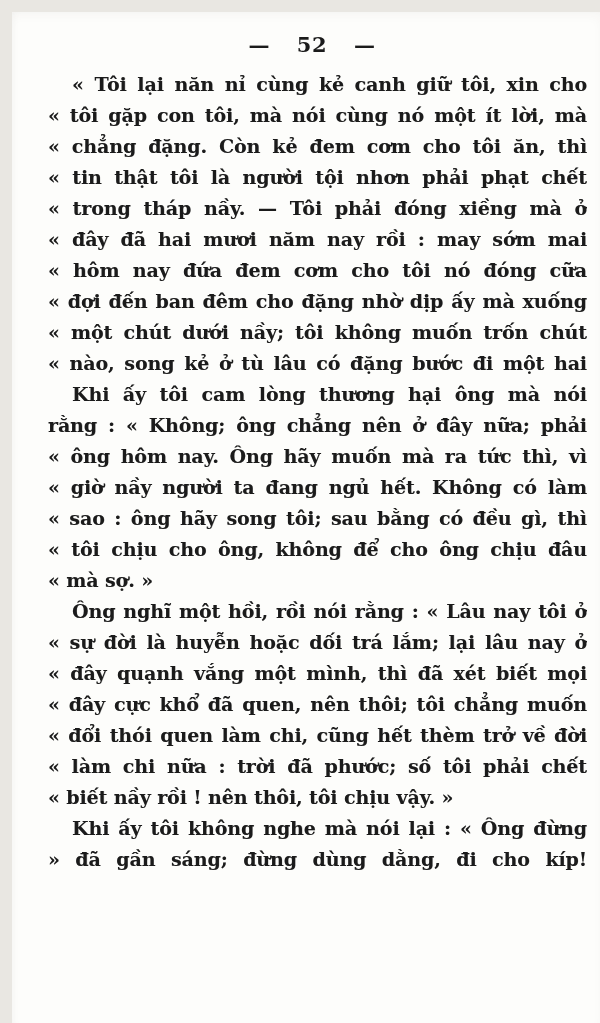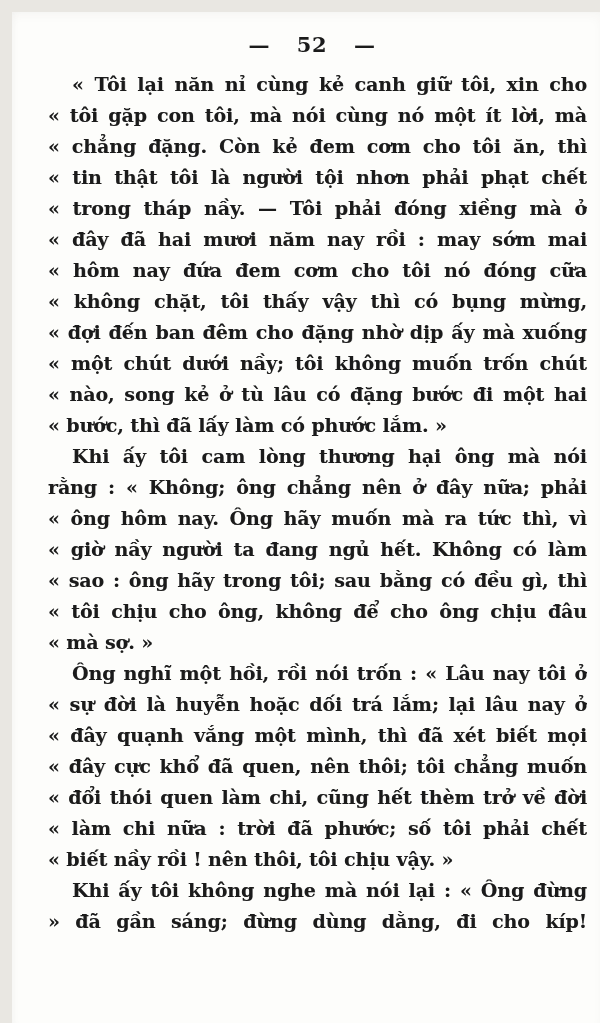--- a/index.html
+++ b/index.html
@@ -59,39 +59,37 @@
   <div class="body-text">
 
     <div class="para">
       <div class="line indent">« Tôi lại năn nỉ cùng kẻ canh giữ tôi, xin cho</div>
       <div class="line">« tôi gặp con tôi, mà nói cùng nó một ít lời, mà</div>
       <div class="line">« chẳng đặng. Còn kẻ đem cơm cho tôi ăn, thì</div>
       <div class="line">« tin thật tôi là người tội nhơn phải phạt chết</div>
       <div class="line">« trong tháp nầy. — Tôi phải đóng xiềng mà ở</div>
       <div class="line">« đây đã hai mươi năm nay rồi : may sớm mai</div>
       <div class="line">« hôm nay đứa đem cơm cho tôi nó đóng cữa</div>
-      <div class="line">« không chặt, tôi thấy vậy thì có bụng mừng,</div>
       <div class="line">« đợi đến ban đêm cho đặng nhờ dịp ấy mà xuống</div>
       <div class="line">« một chút dưới nầy; tôi không muốn trốn chút</div>
       <div class="line">« nào, song kẻ ở tù lâu có đặng bước đi một hai</div>
-      <div class="line endline">« bước, thì đã lấy làm có phước lắm. »</div>
     </div>
 
     <div class="para">
       <div class="line indent">Khi ấy tôi cam lòng thương hại ông mà nói</div>
       <div class="line">rằng : « Không; ông chẳng nên ở đây nữa; phải</div>
       <div class="line">« ông hôm nay. Ông hãy muốn mà ra tức thì, vì</div>
       <div class="line">« giờ nầy người ta đang ngủ hết. Không có làm</div>
-      <div class="line">« sao : ông hãy trong tôi; sau bằng có đều gì, thì</div>
+      <div class="line">« sao : ông hãy song tôi; sau bằng có đều gì, thì</div>
       <div class="line">« tôi chịu cho ông, không để cho ông chịu đâu</div>
       <div class="line endline">« mà sợ. »</div>
     </div>
 
     <div class="para">
-      <div class="line indent">Ông nghĩ một hồi, rồi nói trốn : « Lâu nay tôi ở</div>
+      <div class="line indent">Ông nghĩ một hồi, rồi nói rằng : « Lâu nay tôi ở</div>
       <div class="line">« sự đời là huyễn hoặc dối trá lắm; lại lâu nay ở</div>
       <div class="line">« đây quạnh vắng một mình, thì đã xét biết mọi</div>
       <div class="line">« đây cực khổ đã quen, nên thôi; tôi chẳng muốn</div>
       <div class="line">« đổi thói quen làm chi, cũng hết thèm trở về đời</div>
       <div class="line">« làm chi nữa : trời đã phước; số tôi phải chết trong</div>
       <div class="line endline">« biết nầy rồi ! nên thôi, tôi chịu vậy. »</div>
     </div>
 
     <div class="para">
       <div class="line indent">Khi ấy tôi không nghe mà nói lại : « Ông đừng</div>

